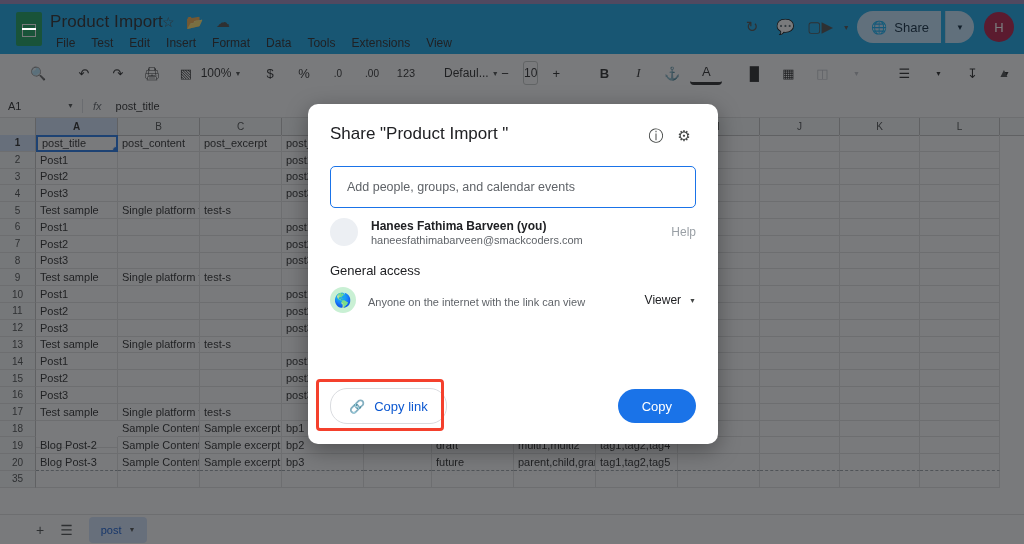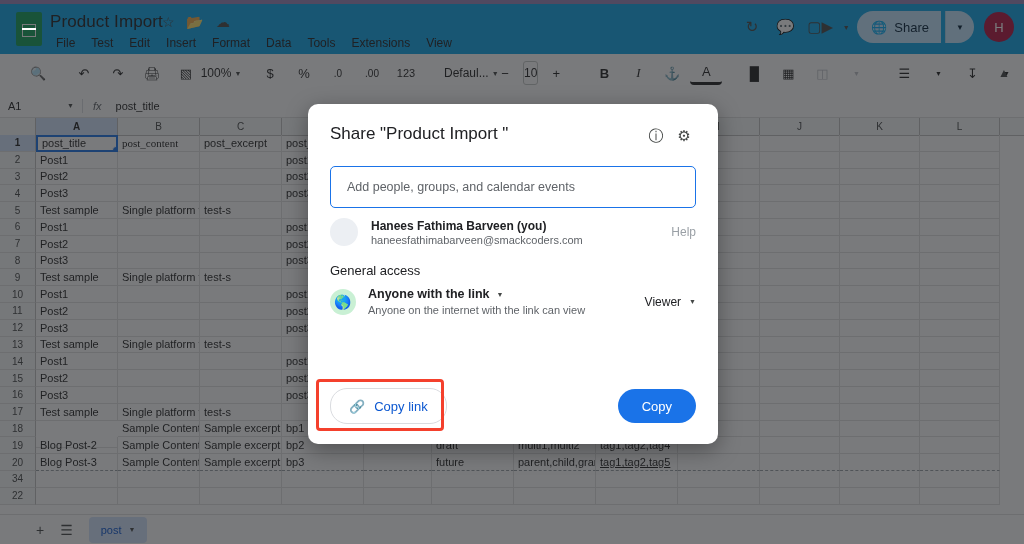--- a/index.html
+++ b/index.html
@@ -420,21 +420,21 @@
           <div class="colhead" style="width: 82px;">H</div>
           <div class="colhead" style="width: 82px;">I</div>
           <div class="colhead" style="width: 80px;">J</div>
           <div class="colhead" style="width: 80px;">K</div>
           <div class="colhead" style="width: 80px;">L</div>
         </div>
       <div class="rows" id="gridrows">
           <div class="grid-row">
             <div class="rowhead selected">1</div>
             <div class="cell active" style="width: 82px;">post_title</div>
-            <div class="cell" style="width: 82px; font-family: Liberation Serif, serif;">post_content</div>
+            <div class="cell" style="width: 82px;">post_content</div>
             <div class="cell" style="width: 82px;">post_excerpt</div>
             <div class="cell" style="width: 82px;">post_</div>
             <div class="cell" style="width: 68px;"></div>
             <div class="cell" style="width: 82px;"></div>
             <div class="cell" style="width: 82px;"></div>
             <div class="cell" style="width: 82px;"></div>
             <div class="cell" style="width: 82px;"></div>
             <div class="cell" style="width: 80px;"></div>
             <div class="cell" style="width: 80px;"></div>
             <div class="cell" style="width: 80px;"></div>
@@ -711,43 +711,28 @@
           </div>
           <div class="grid-row">
             <div class="rowhead">20</div>
             <div class="cell row-dashed" style="width: 82px;">Blog Post-3</div>
             <div class="cell row-dashed" style="width: 82px;">Sample Content</div>
             <div class="cell row-dashed" style="width: 82px;">Sample excerpt-</div>
             <div class="cell row-dashed" style="width: 82px;">bp3</div>
             <div class="cell row-dashed" style="width: 68px;"></div>
             <div class="cell row-dashed" style="width: 82px;">future</div>
             <div class="cell row-dashed" style="width: 82px;">parent,child,grar</div>
-            <div class="cell row-dashed" style="width: 82px; text-decoration: underline;">tag1,tag2,tag5</div>
+            <div class="cell row-dashed" style="width: 82px;">tag1,tag2,tag5</div>
             <div class="cell row-dashed" style="width: 82px;"></div>
             <div class="cell row-dashed" style="width: 80px;"></div>
             <div class="cell row-dashed" style="width: 80px;"></div>
             <div class="cell row-dashed" style="width: 80px;"></div>
           </div>
           <div class="grid-row">
-            <div class="rowhead">34</div>
-            <div class="cell" style="width: 82px;"></div>
-            <div class="cell" style="width: 82px;"></div>
-            <div class="cell" style="width: 82px;"></div>
-            <div class="cell" style="width: 82px;"></div>
-            <div class="cell" style="width: 68px;"></div>
-            <div class="cell" style="width: 82px;"></div>
-            <div class="cell" style="width: 82px;"></div>
-            <div class="cell" style="width: 82px;"></div>
-            <div class="cell" style="width: 82px;"></div>
-            <div class="cell" style="width: 80px;"></div>
-            <div class="cell" style="width: 80px;"></div>
-            <div class="cell" style="width: 80px;"></div>
-          </div>
-          <div class="grid-row">
-            <div class="rowhead">22</div>
+            <div class="rowhead">35</div>
             <div class="cell" style="width: 82px;"></div>
             <div class="cell" style="width: 82px;"></div>
             <div class="cell" style="width: 82px;"></div>
             <div class="cell" style="width: 82px;"></div>
             <div class="cell" style="width: 68px;"></div>
             <div class="cell" style="width: 82px;"></div>
             <div class="cell" style="width: 82px;"></div>
             <div class="cell" style="width: 82px;"></div>
             <div class="cell" style="width: 82px;"></div>
             <div class="cell" style="width: 80px;"></div>
@@ -789,24 +774,20 @@
         <div class="person-mail">haneesfathimabarveen@smackcoders.com</div>
       </div>
       <div class="person-role">Help</div>
     </div>
 
     <div class="sect-title">General access</div>
 
     <div class="ga-row">
       <div class="globe">🌎</div>
       <div class="ga-txt">
-        <div class="ga-line1">
-          <span class="ga-title">Anyone with the link</span>
-          <span class="tri">▼</span>
-        </div>
         <div class="ga-sub">Anyone on the internet with the link can view</div>
       </div>
       <div class="ga-role">
         <span>Viewer</span>
         <span class="tri">▼</span>
       </div>
     </div>
 
     <div class="dlg-foot">
       <div class="copy-btn">

